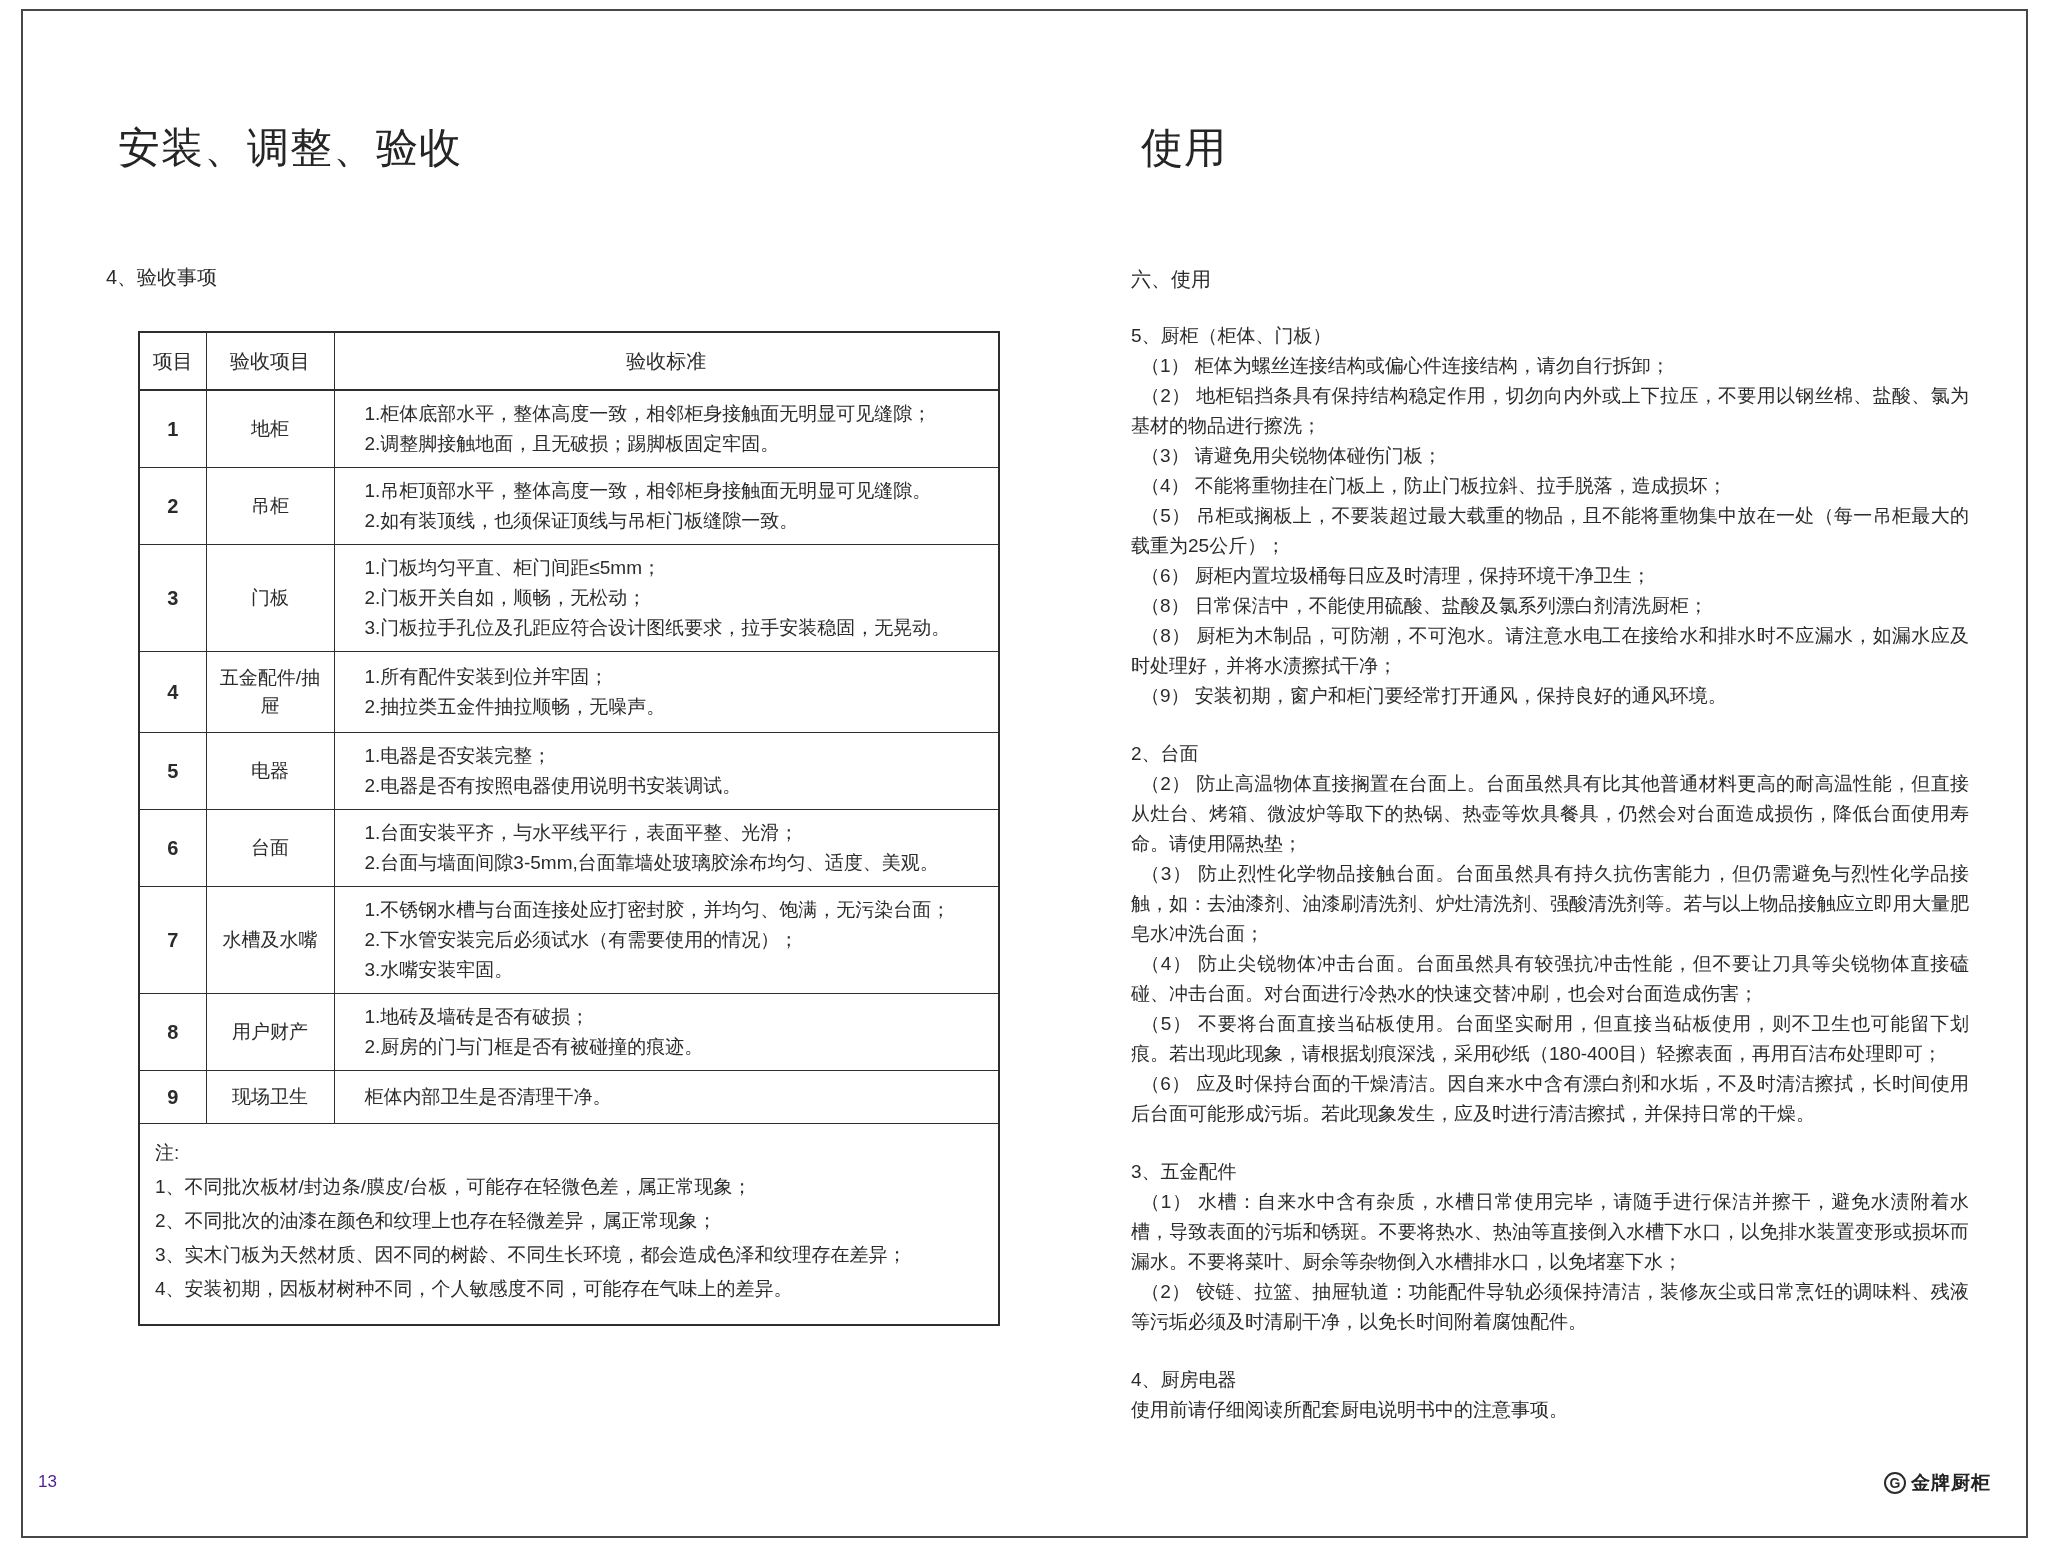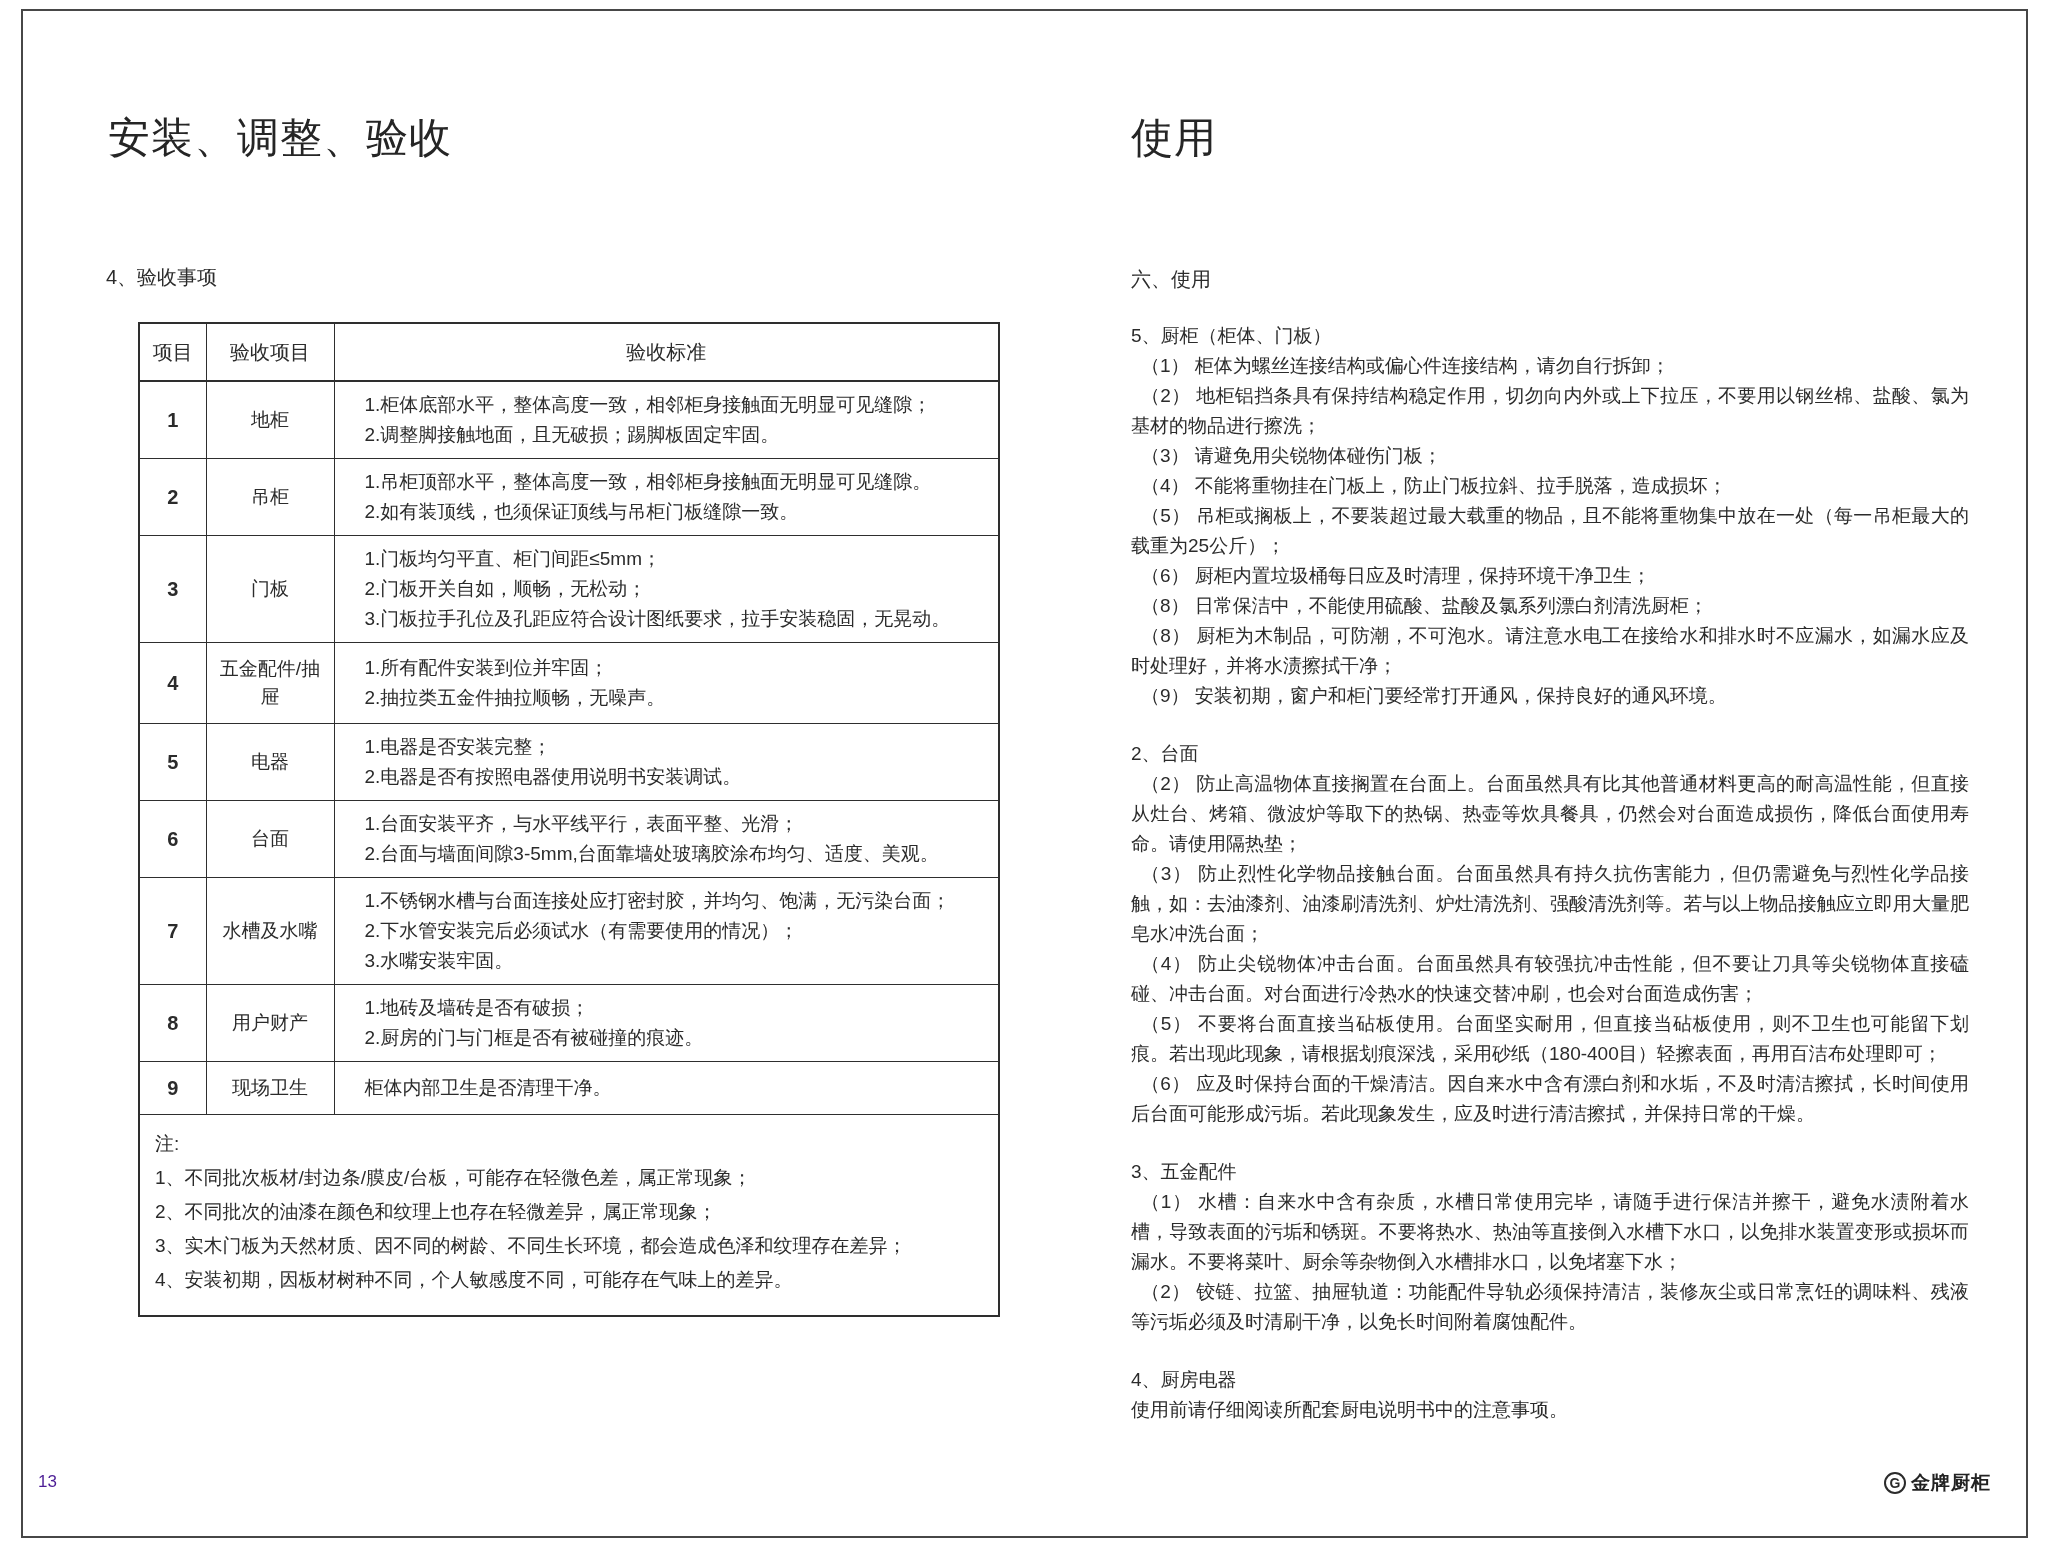--- a/index.html
+++ b/index.html
@@ -7,31 +7,31 @@
   body{
     width:2048px;height:1547px;position:relative;overflow:hidden;
     background:#ffffff;color:#2b2b2b;
     font-family:"Liberation Sans","DejaVu Sans",sans-serif;
   }
   .sheet{
     position:absolute;left:21px;top:9px;width:2007px;height:1529px;
     border:2px solid #474747;box-sizing:border-box;background:#ffffff;
   }
   .page-title{
-    position:absolute;margin:0;font-size:42px;font-weight:500;color:#252525;
+    position:absolute;margin:10px;font-size:42px;font-weight:500;color:#252525;
     letter-spacing:1px;white-space:nowrap;text-align:center;
   }
   #left-title{left:108px;top:110px;}
   #right-title{left:1131px;top:110px;}
   .section-label{
     position:absolute;left:106px;top:264px;font-size:20px;color:#2b2b2b;
   }
   
   .acceptance-table{
-    position:absolute;left:138px;top:322px;width:862px;
+    position:absolute;left:138px;top:331px;width:862px;
     border-collapse:collapse;table-layout:fixed;
     border:2px solid #2e2e2e;
   }
   .acceptance-table th,.acceptance-table td{
     border:1px solid #2e2e2e;box-sizing:border-box;vertical-align:middle;
   }
   .acceptance-table thead th{
     border-bottom:2px solid #2e2e2e;height:58px;
     font-size:20px;font-weight:400;text-align:center;
   }

